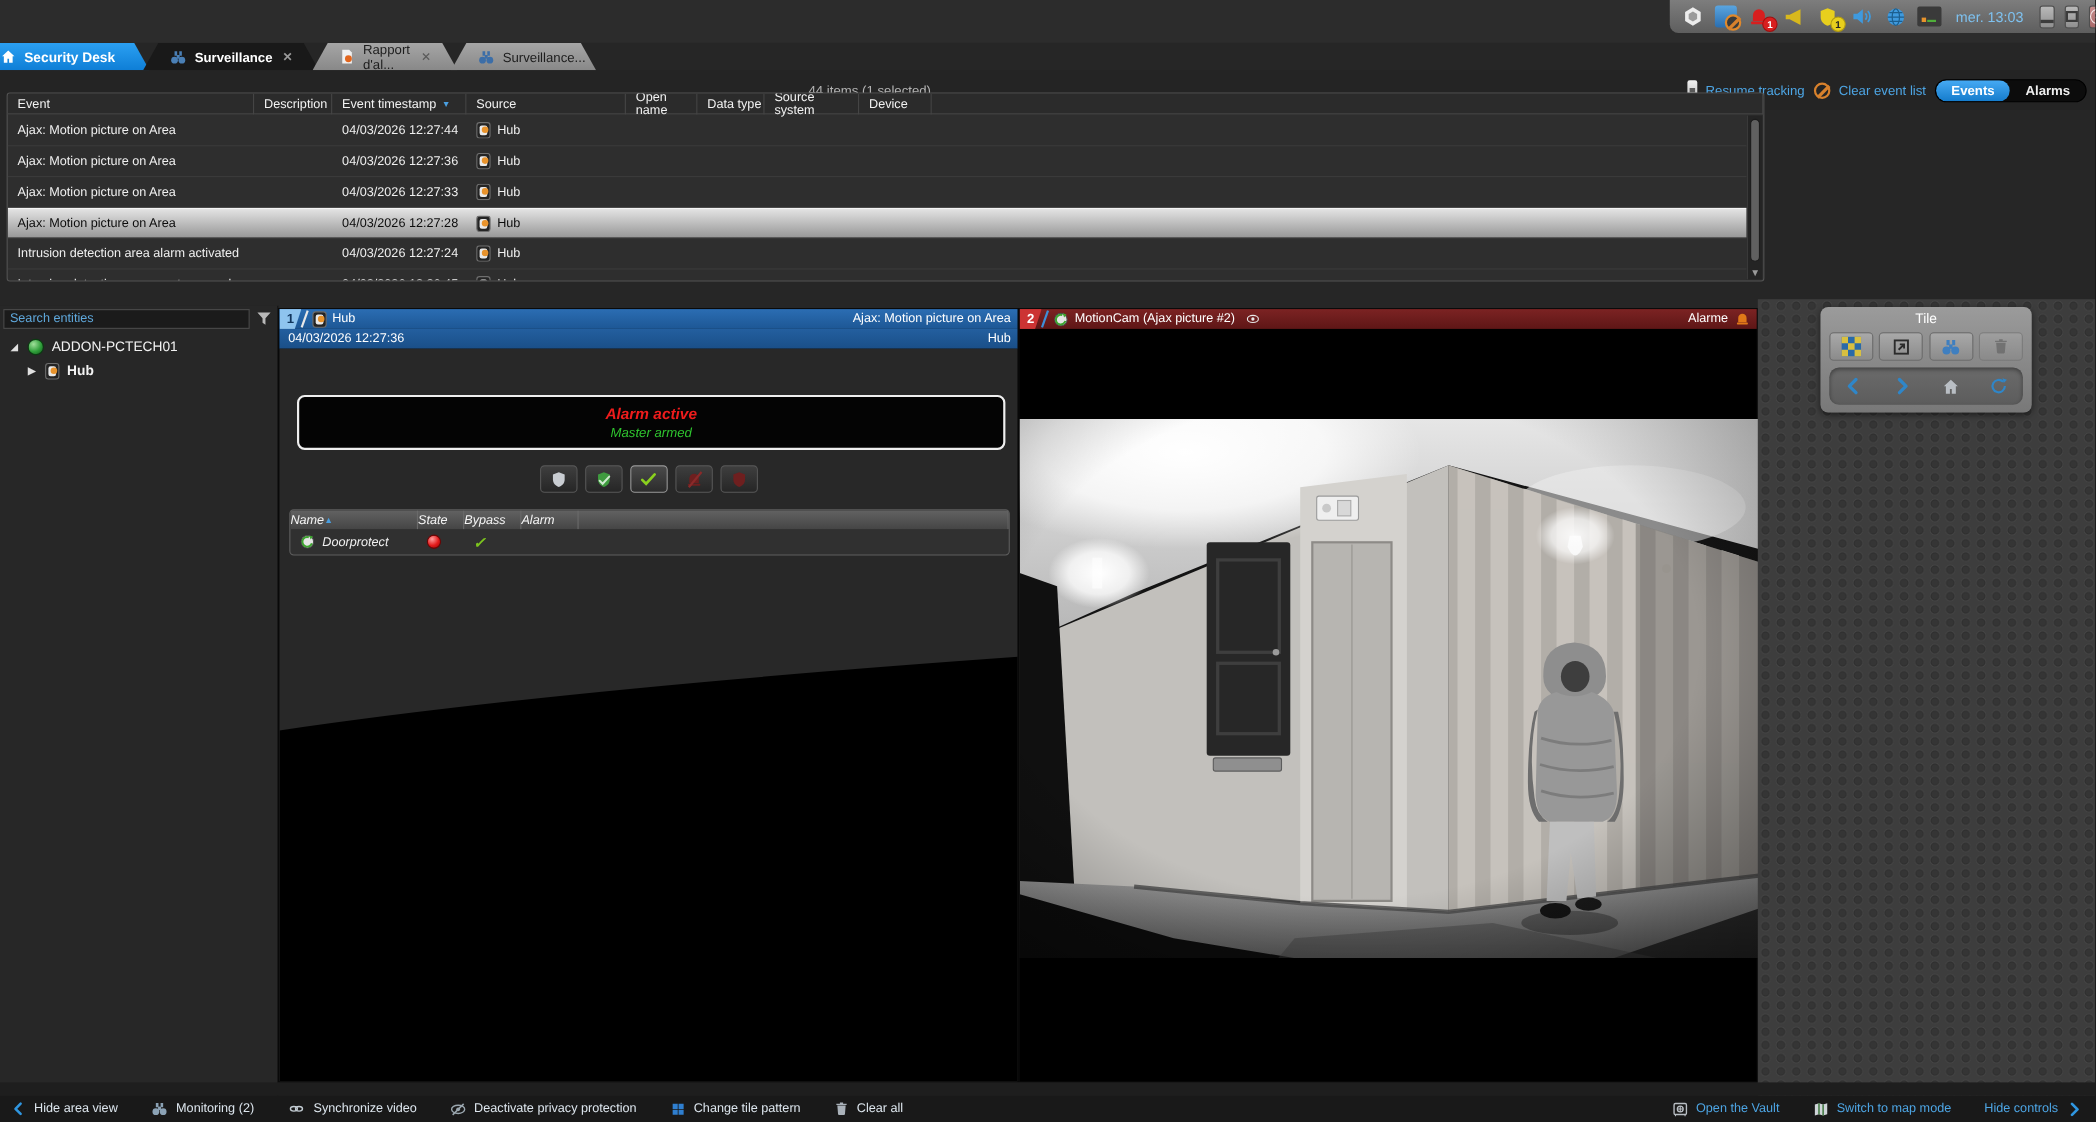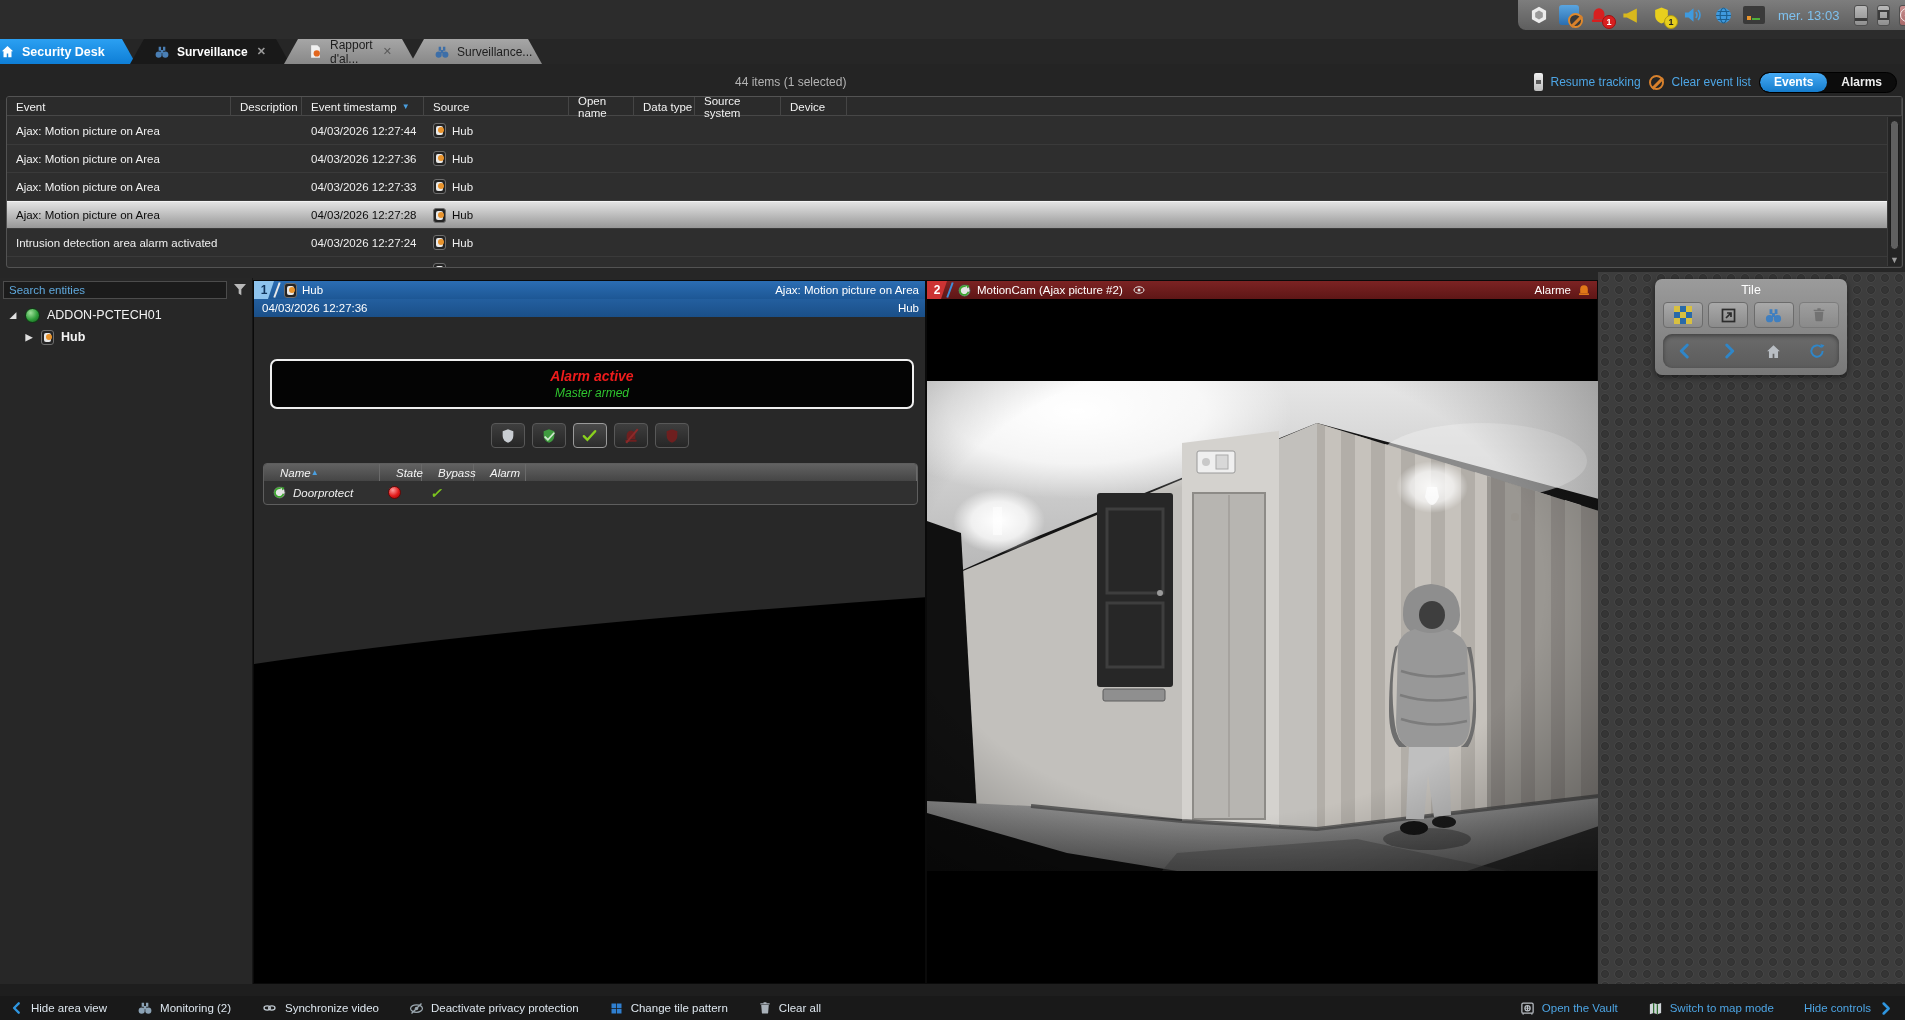--- a/index.html
+++ b/index.html
@@ -47,21 +47,21 @@
   .pause-ic { width:9px; height:18px; background:linear-gradient(#f0f0f0,#bdbdbd); border-radius:2px; position:relative; }
   .pause-ic::after { content:""; position:absolute; left:2px; right:2px; top:7px; height:4px; background:#5a5a5a; }
   .no-ic { width:15px; height:15px; border:2.5px solid #d8812c; border-radius:50%; position:relative; }
   .no-ic::after { content:""; position:absolute; left:-1px; top:5px; width:15px; height:2.5px; background:#d8812c; transform:rotate(-45deg); }
   .toggle { display:flex; background:#0c0c0c; border:1px solid #000; border-radius:11px; overflow:hidden; height:21px; }
   .toggle .seg { padding:0 14px; display:flex; align-items:center; font-size:12px; font-weight:bold; }
   .seg.events { background:linear-gradient(#46aaf4,#157ccc); color:#fff; border-radius:11px; }
   .seg.alarms { color:#eee; }
 
   
-  .event-panel { position:absolute; left:6px; top:96px; width:1897px; height:172px;
+  .event-panel { position:absolute; left:6px; top:84px; width:1598px; height:172px;
                  background:#2e2e2e; border:1px solid #535353; border-radius:3px; overflow:hidden; }
   .egrid { display:grid; grid-template-columns:224px 71px 122px 145px 65px 61px 86px 66px 1fr; align-items:center; }
   .ehead { height:19px; background:#2b2b2b; border-bottom:1px solid #474747; color:#f2f2f2; font-size:11.5px; }
   .ehead > div { padding-left:9px; border-right:1px solid #454545; height:19px; display:flex; align-items:center; gap:5px; }
   .sort-arrow { color:#4a9fe0; font-size:8px; }
   .erows { position:absolute; left:0; top:20px; right:15px; bottom:0; overflow:hidden; }
   .erow { height:28px; border-bottom:1px solid #3a3a3a; color:#efefef; font-size:11.5px; }
   .erow > div { padding-left:9px; display:flex; align-items:center; gap:6px; white-space:nowrap; overflow:hidden; }
   .erow.selected { background:linear-gradient(#e3e3e3,#979797); color:#0c0c0c; border-top:1px solid #f4f4f4; }
   .scrollbar { position:absolute; right:1px; top:20px; bottom:1px; width:14px; background:#242424; border-left:1px solid #3c3c3c; }
@@ -110,21 +110,21 @@
   .btnrow { position:absolute; left:0; top:106px; width:100%; display:flex; justify-content:center; gap:7px; }
   .abtn { width:34px; height:25px; border-radius:4px; background:linear-gradient(#3e3e3e,#262626);
           border:1px solid #585858; display:flex; align-items:center; justify-content:center; position:relative; }
   .abtn.active { border:1px solid #9a9a9a; background:linear-gradient(#4a4a4a,#2c2c2c); }
   .overlay-check { position:absolute; left:10px; top:6px; }
   .slash-red { position:absolute; width:2px; height:18px; background:#8a2a2a; transform:rotate(40deg); left:16px; top:3px; }
 
   .dev-table { position:absolute; left:9px; top:146px; width:655px; border:1px solid #5e5e5e; border-radius:4px; overflow:hidden; background:#303030; }
   .dgrid { display:grid; grid-template-columns:116px 42px 52px 52px 1fr; align-items:center; }
   .dhead { height:17px; background:linear-gradient(#626262,#454545); font-size:11.5px; color:#f4f4f4; }
-  .dhead > div { padding-left:16px; border-right:1px solid #6a6a6a; height:17px; display:flex; align-items:center; gap:0; }
+  .dhead > div { padding-left:0; border-right:1px solid #6a6a6a; height:17px; display:flex; align-items:center; gap:0; }
   .drow { height:23px; font-size:11.5px; color:#f0f0f0; }
   .drow > div { padding-left:8px; display:flex; align-items:center; gap:6px; justify-content:flex-start; }
   .red-dot { width:13px; height:13px; border-radius:50%; background:radial-gradient(circle at 35% 28%, #ff9d9d, #e31b1b 55%, #8f0606); border:1px solid #6b0505; }
   .green-check { color:#7cc41e; font-weight:bold; font-size:14px; }
 
   .video-wrap { position:absolute; left:0; top:100px; width:672px; height:490px; background:#000; }
 
   
   .controls-bg { position:absolute; left:1598px; top:272px; width:307px; height:724px; background-color:#3d3d3d;
     background-image:radial-gradient(circle at 7px 6px, #353535 2.6px, #2e2e2e 3.4px, #464646 4.4px, transparent 5px);

